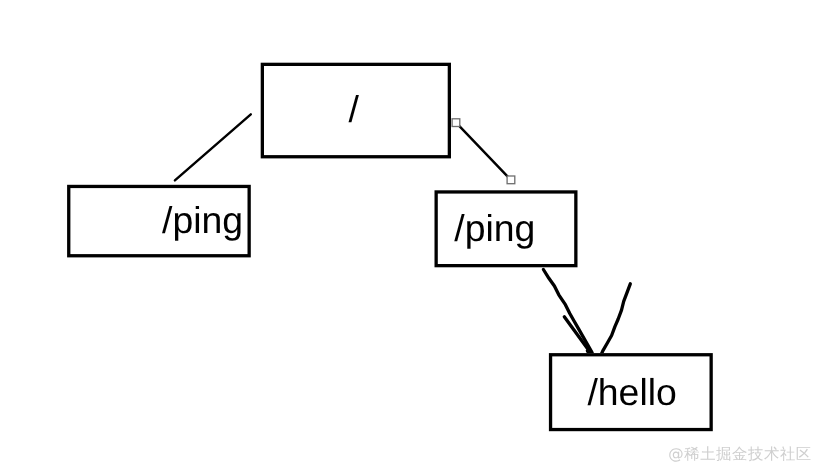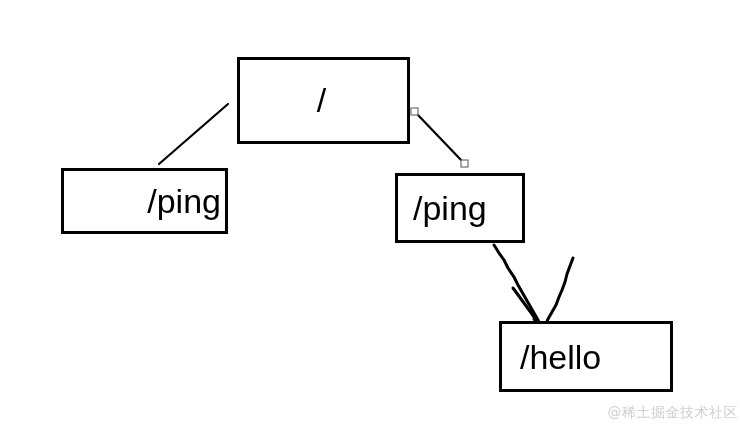--- a/index.html
+++ b/index.html
@@ -66,24 +66,24 @@
     justify-content: flex-start;
     padding-left: 15px;
   }
   #node-ping .node-label {
     font-size: 34px;
   }
   
   #node-hello {
     left: 499px;
     top: 321px;
-    width: 174px;
+    width: 149px;
     height: 71px;
     justify-content: flex-start;
-    padding-left: 18px;
+    padding-left: 32px;
   }
   #node-hello .node-label {
     font-size: 34px;
   }
 
   
   #edges {
     position: absolute;
     left: 0;
     top: 0;

